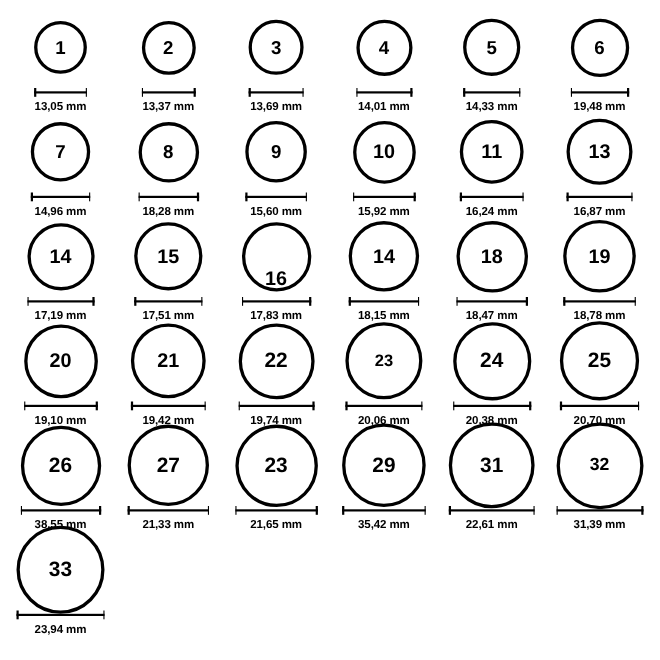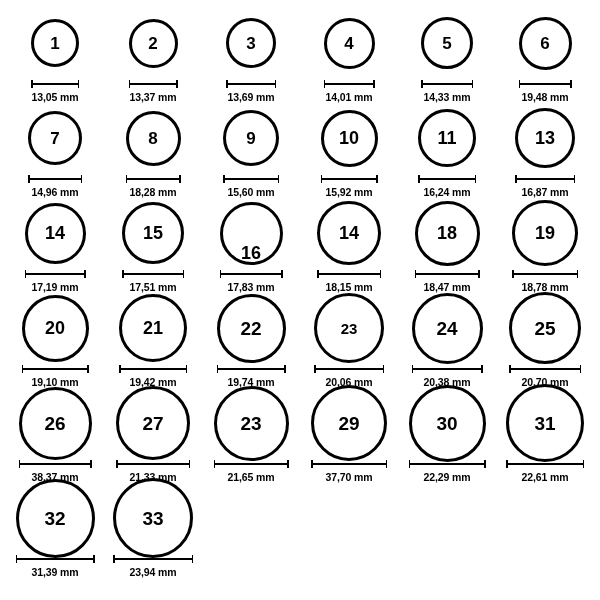--- a/index.html
+++ b/index.html
@@ -360,21 +360,21 @@
       </div>
       <div class="ring-cell">
         <div class="circle-wrap">
           <div class="circle" style="width: 73px; height: 73px;">
             <span class="circle-label" style="font-size: 19px;">26</span>
           </div>
         </div>
         <div class="measure">
           <div class="bar" style="width: 73px;"></div>
         </div>
-        <div class="mm-label">38,37 mm</div>
+        <div class="mm-label">38,55 mm</div>
       </div>
       <div class="ring-cell">
         <div class="circle-wrap">
           <div class="circle" style="width: 74px; height: 74px;">
             <span class="circle-label" style="font-size: 19px;">27</span>
           </div>
         </div>
         <div class="measure">
           <div class="bar" style="width: 74px;"></div>
         </div>
@@ -393,48 +393,37 @@
       </div>
       <div class="ring-cell">
         <div class="circle-wrap">
           <div class="circle" style="width: 76px; height: 76px;">
             <span class="circle-label" style="font-size: 19px;">29</span>
           </div>
         </div>
         <div class="measure">
           <div class="bar" style="width: 76px;"></div>
         </div>
-        <div class="mm-label">37,70 mm</div>
-      </div>
-      <div class="ring-cell">
-        <div class="circle-wrap">
-          <div class="circle" style="width: 77px; height: 77px;">
-            <span class="circle-label" style="font-size: 19px;">30</span>
-          </div>
-        </div>
-        <div class="measure">
-          <div class="bar" style="width: 77px;"></div>
-        </div>
-        <div class="mm-label">22,29 mm</div>
+        <div class="mm-label">35,42 mm</div>
       </div>
       <div class="ring-cell">
         <div class="circle-wrap">
           <div class="circle" style="width: 78px; height: 78px;">
             <span class="circle-label" style="font-size: 19px;">31</span>
           </div>
         </div>
         <div class="measure">
           <div class="bar" style="width: 78px;"></div>
         </div>
         <div class="mm-label">22,61 mm</div>
       </div>
       <div class="ring-cell">
         <div class="circle-wrap">
           <div class="circle" style="width: 79px; height: 79px;">
-            <span class="circle-label" style="font-size: 19px;">32</span>
+            <span class="circle-label" style="font-size: 16px;">32</span>
           </div>
         </div>
         <div class="measure">
           <div class="bar" style="width: 79px;"></div>
         </div>
         <div class="mm-label">31,39 mm</div>
       </div>
       <div class="ring-cell">
         <div class="circle-wrap">
           <div class="circle" style="width: 80px; height: 80px;">

